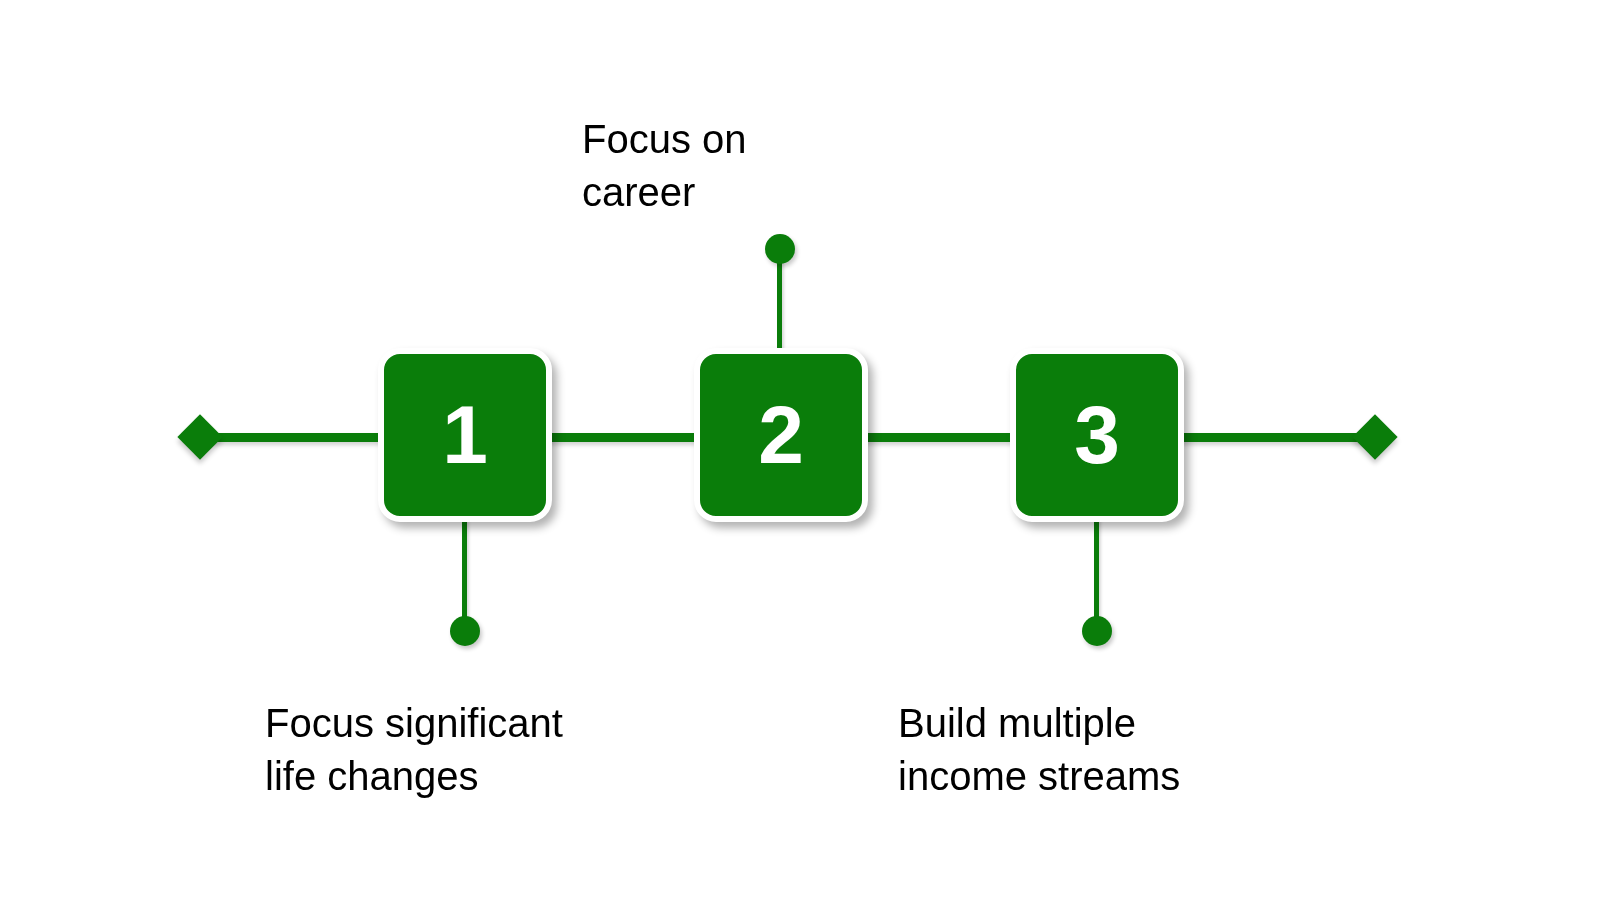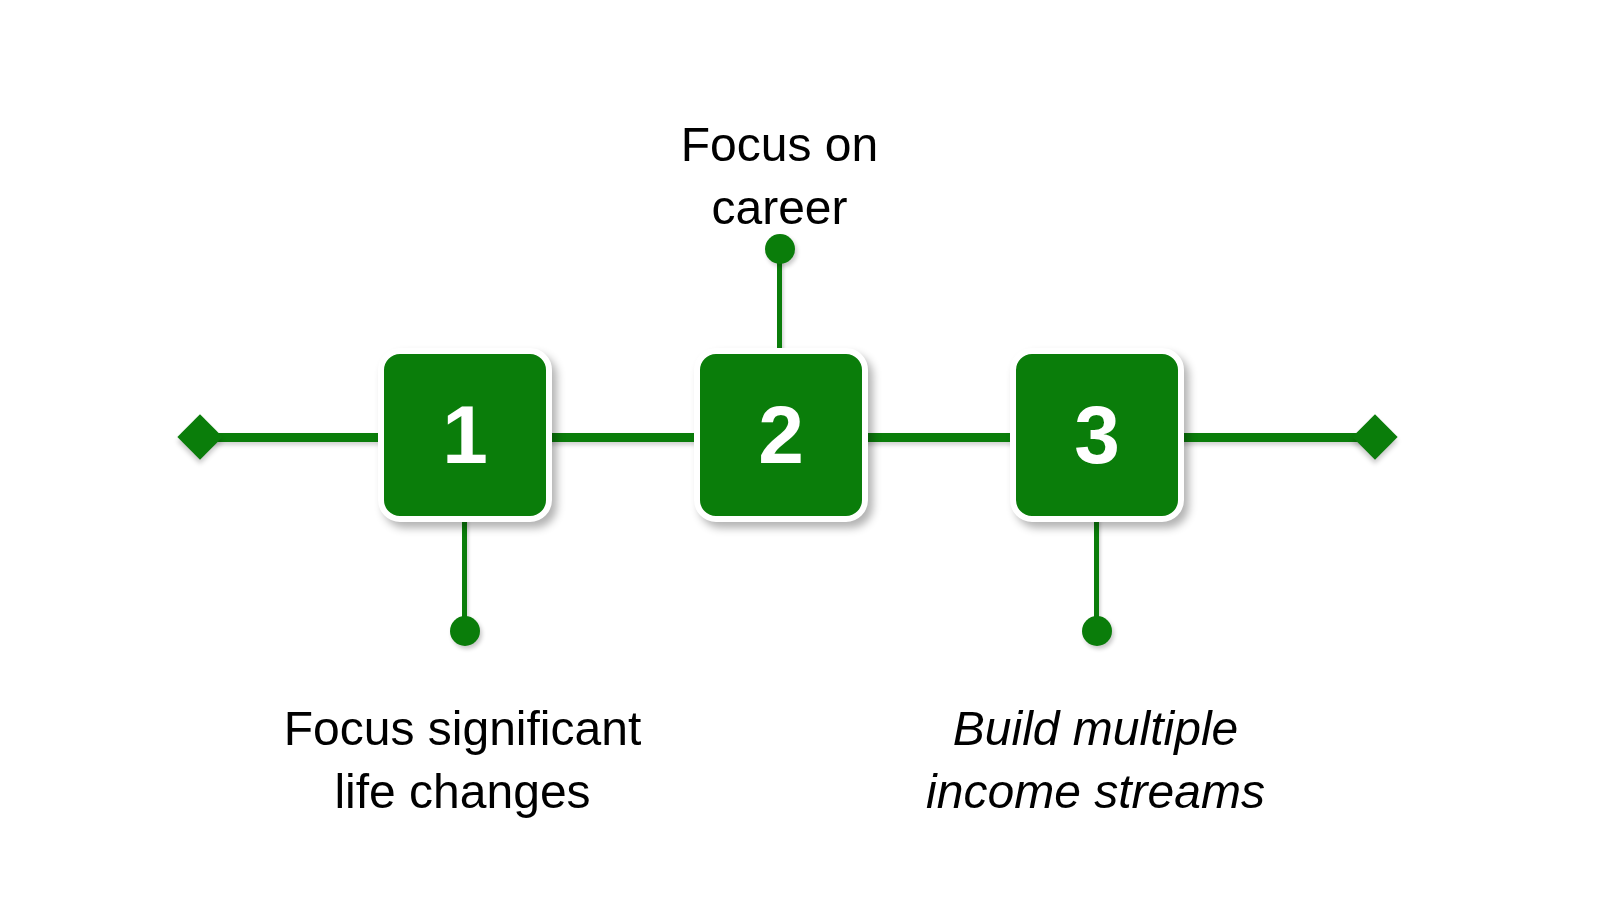--- a/index.html
+++ b/index.html
@@ -78,23 +78,23 @@
     border-radius: 50%;
     background: #0a7d0a;
     box-shadow: 2px 3px 4px rgba(0,0,0,0.22);
     z-index: 2;
   }
 
   
   .label {
     position: absolute;
     color: #000000;
-    font-size: 48px;
+    font-size: 40px;
     line-height: 1.32;
-    text-align: center;
+    text-align: left;
     white-space: pre-line;
     user-select: none;
   }
 </style>
 </head>
 <body>
 
 <div id="canvas">
 
   <div class="track-seg" style="left:200px; top:433px; width:190px;"></div>
@@ -110,21 +110,21 @@
   <div class="label" style="left:265px; top:697px; width:395px;">Focus significant
 life changes</div>
 
   <div class="stem" style="left:777px; top:252px; height:104px;"></div>
   <div class="dot" style="left:765px; top:234px;"></div>
   <div class="label" style="left:582px; top:113px; width:395px;">Focus on
 career</div>
 
   <div class="stem" style="left:1094px; top:520px; height:112px;"></div>
   <div class="dot" style="left:1082px; top:616px;"></div>
-  <div class="label" style="left:898px; top:697px; width:395px;font-style:italic;">Build multiple
+  <div class="label" style="left:898px; top:697px; width:395px;">Build multiple
 income streams</div>
 
   <div class="node" style="left:378px; top:348px;">
     <span class="node-number">1</span>
   </div>
 
   <div class="node" style="left:694px; top:348px;">
     <span class="node-number">2</span>
   </div>
 

